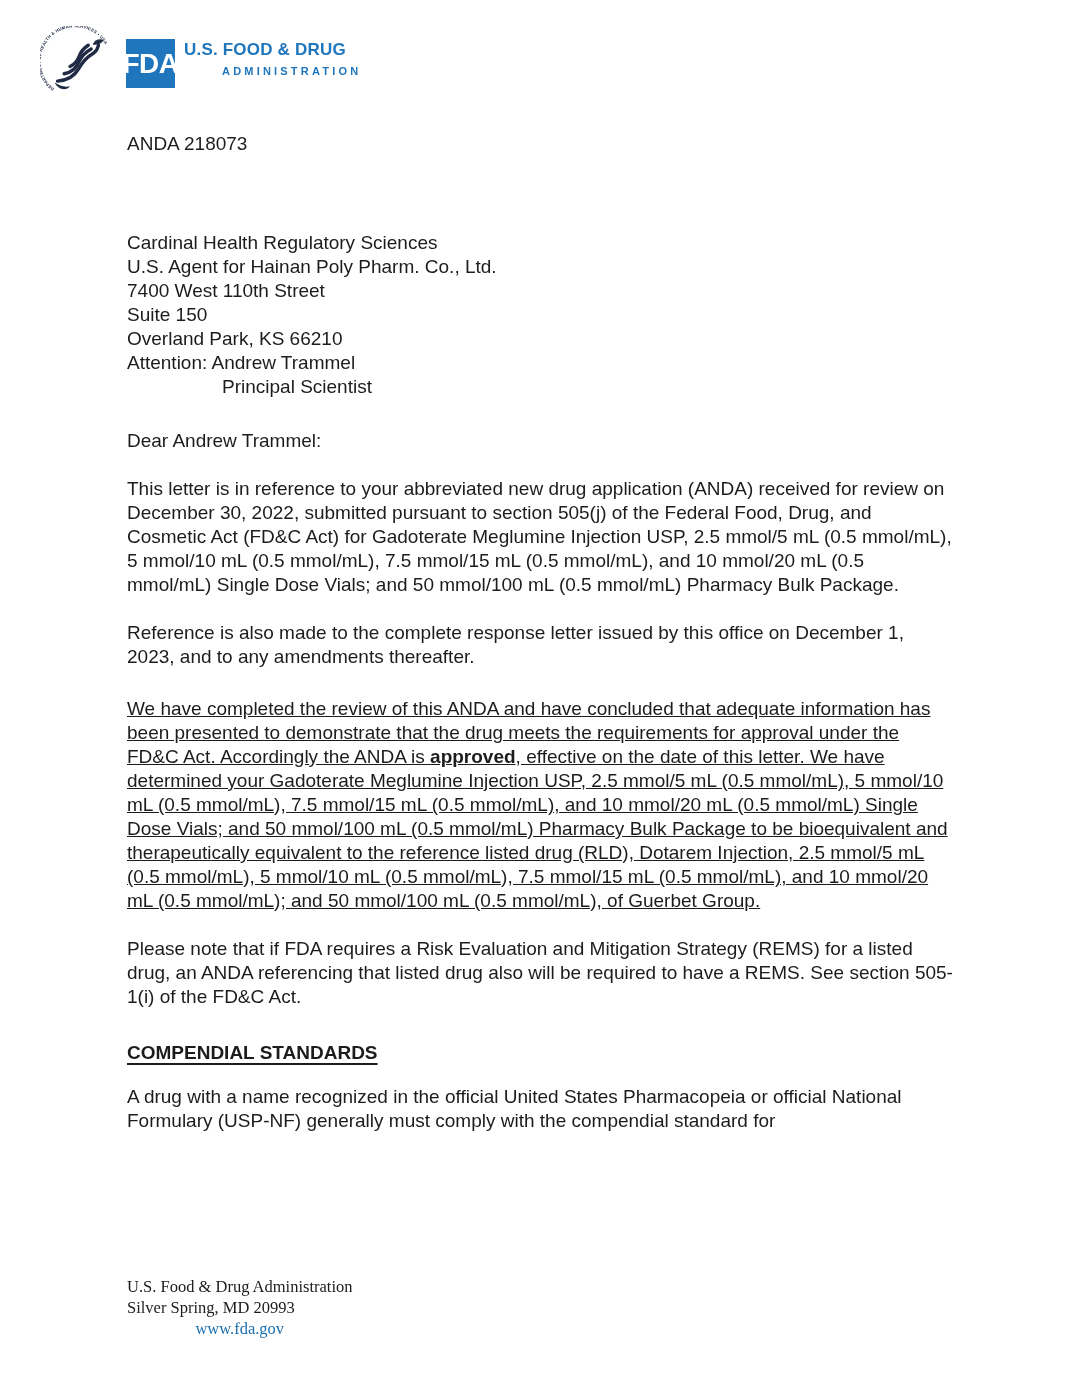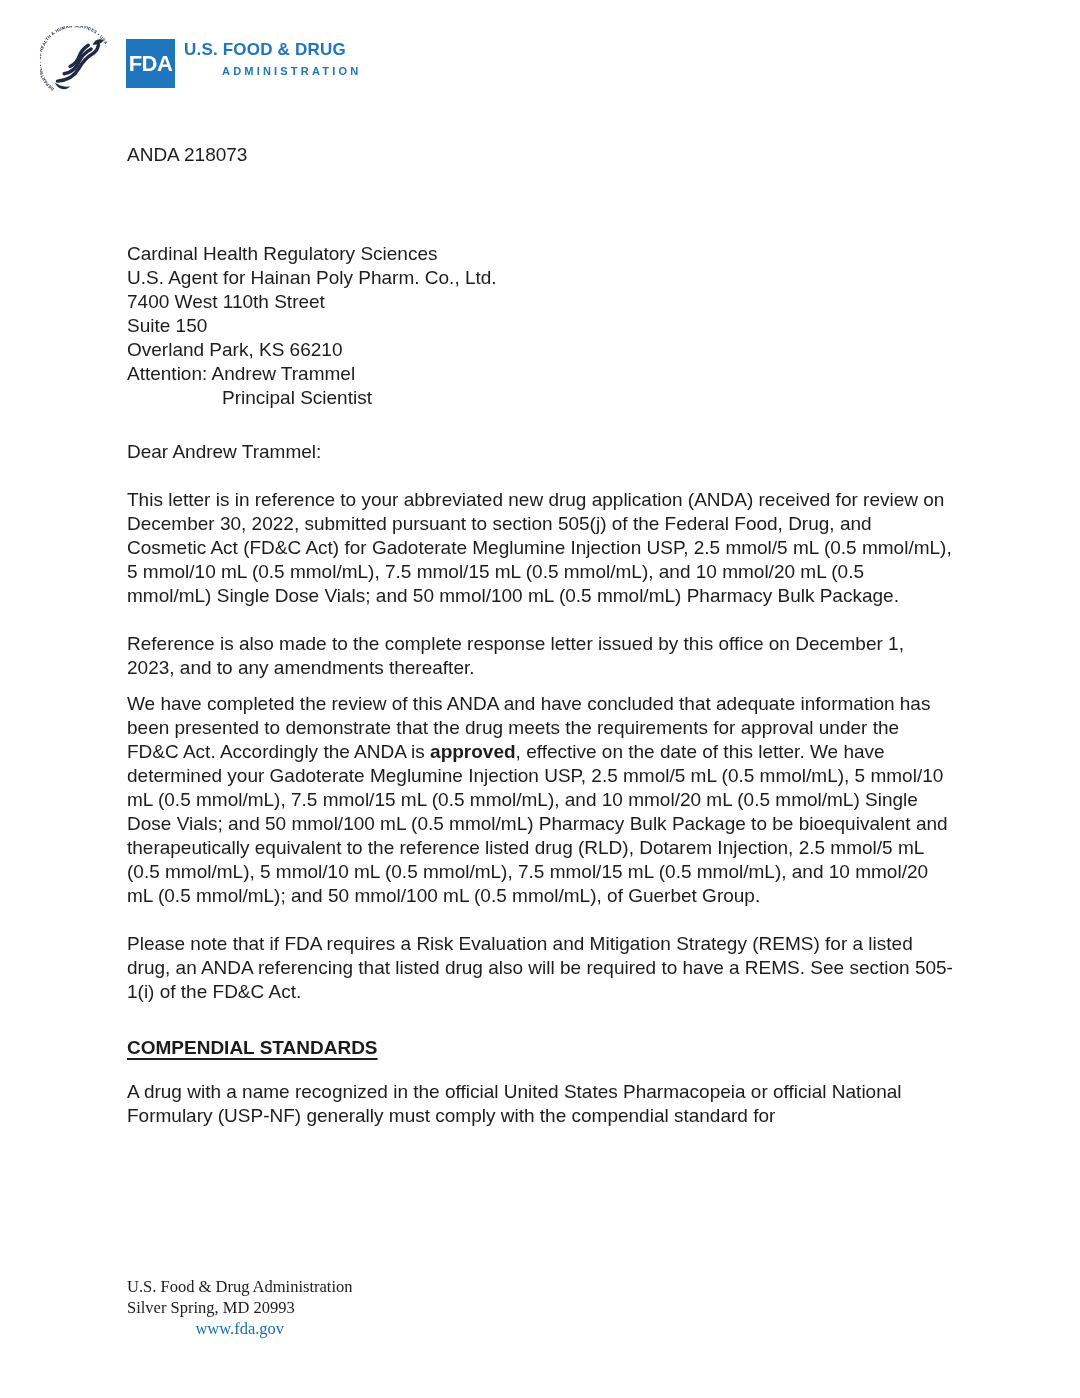--- a/index.html
+++ b/index.html
@@ -13,38 +13,38 @@
     overflow:hidden;
   }
 
   
   .logo-row { position:absolute; top:26px; left:40px; display:flex; align-items:flex-start; }
   .hhs-seal { width:76px; height:78px; }
   .fda-lockup { display:flex; align-items:flex-start; margin-left:10px; margin-top:13px; }
   .fda-square {
     width:49px; height:49px; background:var(--fda_blue,#2076bc);
     color:#ffffff; display:flex; align-items:center; justify-content:center;
-    font-weight:bold; font-size:22px; letter-spacing:-0.5px;
+    font-weight:bold; font-size:28px; letter-spacing:-0.5px;
   }
   .wordmark { margin-left:9px; color:var(--fda_blue,#2076bc); }
   .wm-top { font-size:17px; font-weight:bold; line-height:1; letter-spacing:0.2px; margin-top:2px; }
   .wm-bottom { font-size:11px; font-weight:bold; letter-spacing:3.2px; margin-top:7px;margin-left:38px; }
 
   
   .content {
-    position:absolute; left:127px; top:143px; width:826px;
+    position:absolute; left:127px; top:132px; width:826px;
     font-size:19px; line-height:24px;
   }
   .anda-number { line-height:24px; }
   .approval-label { line-height:24px; font-weight:bold; text-align:right; }
   .recipient { margin-top:75px; white-space:pre-line; }
   .attention-title { padding-left:95px; }
   .salutation { margin-top:30px; }
   .para { margin-top:24px; white-space:pre-line; }
-  .para-mixed { margin-top:12px; }
+  .para-mixed { margin-top:28px;text-decoration:underline; }
   .bold { font-weight:bold; }
   .section-heading { margin-top:32px; font-weight:bold; }
   .section-heading span { text-decoration:underline; text-decoration-thickness:2px; text-underline-offset:4px; }
   .para-last { margin-top:20px; white-space:pre-line; }
 
   
   .page-footer {
     position:absolute; left:127px; top:1276px;
     font-family:"Liberation Serif", serif;
     font-size:16.5px; line-height:21px; font-weight:normal;

